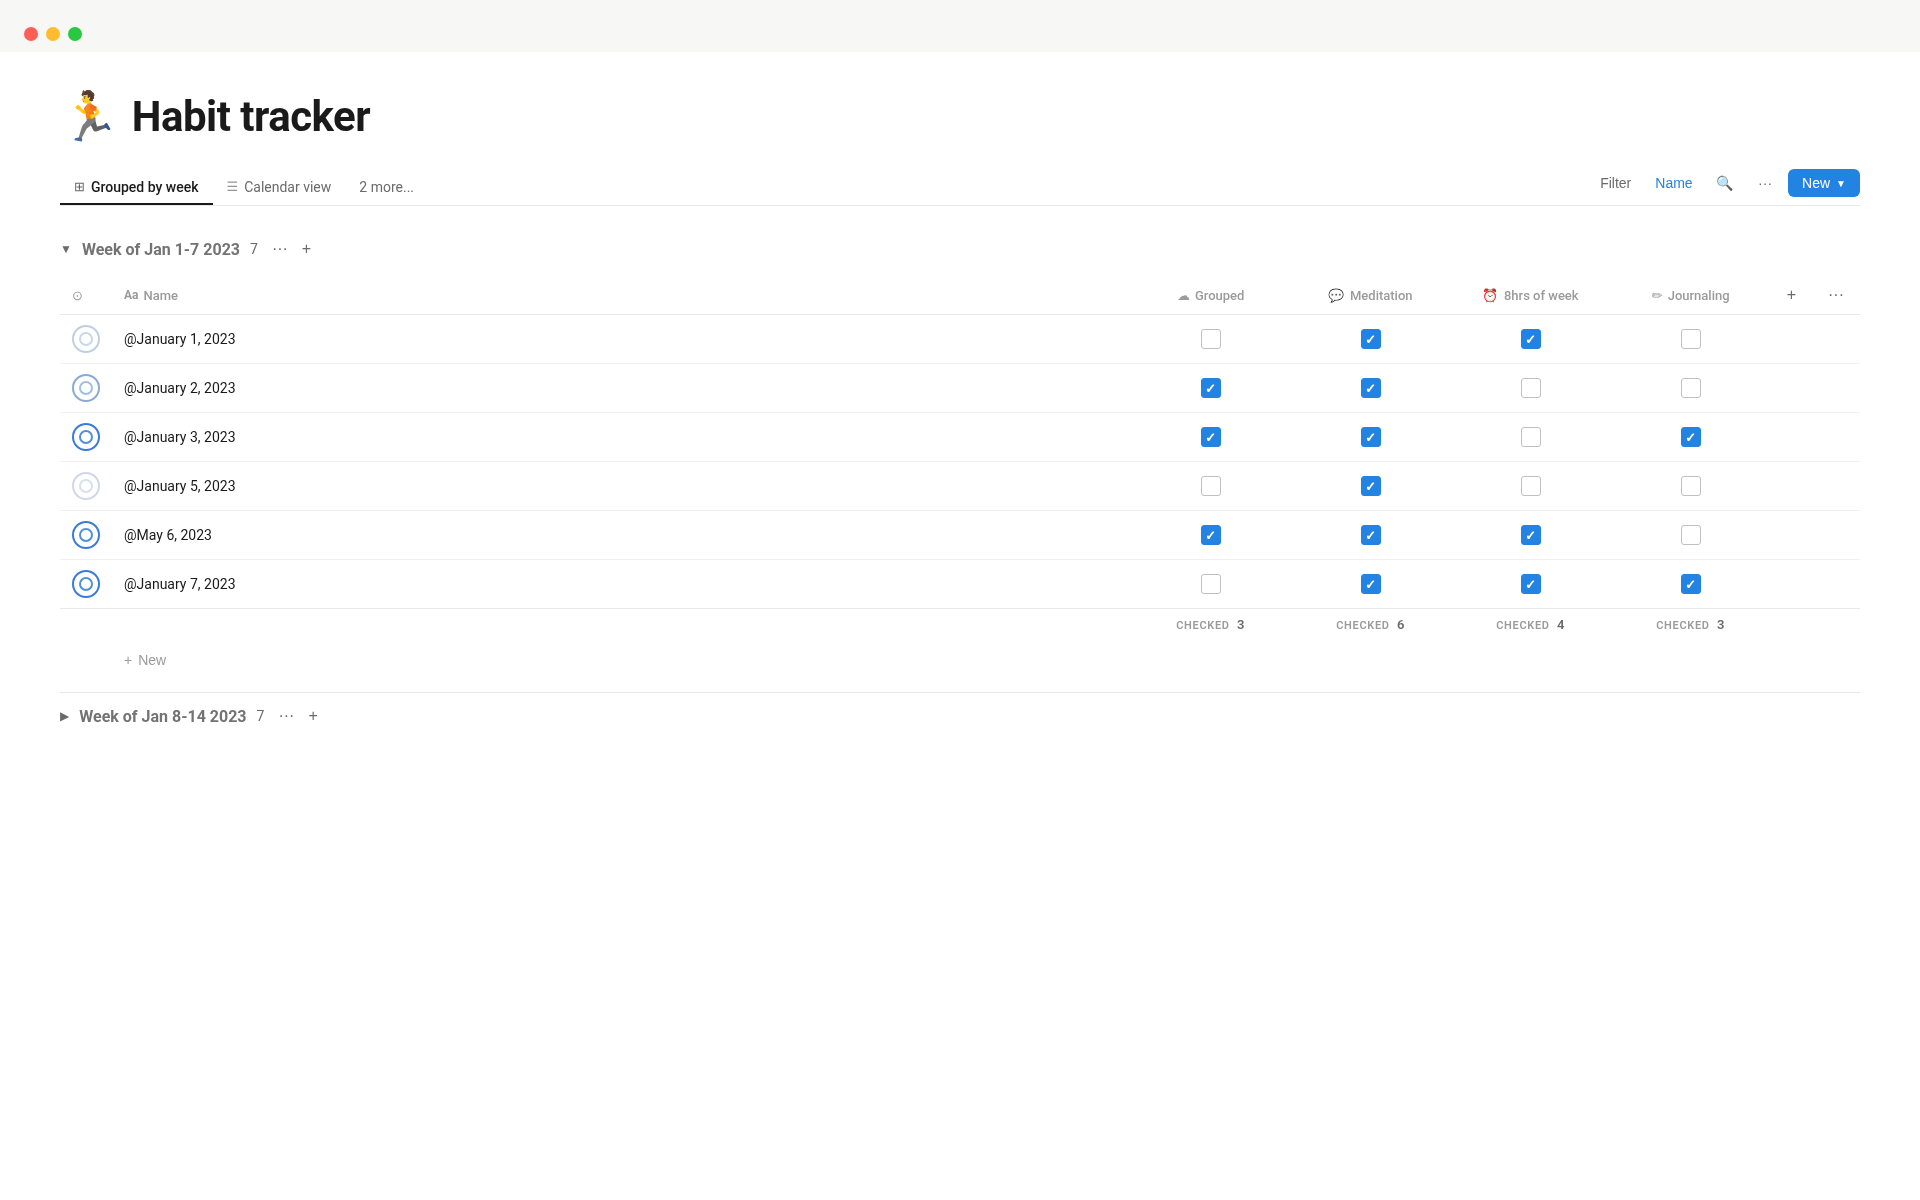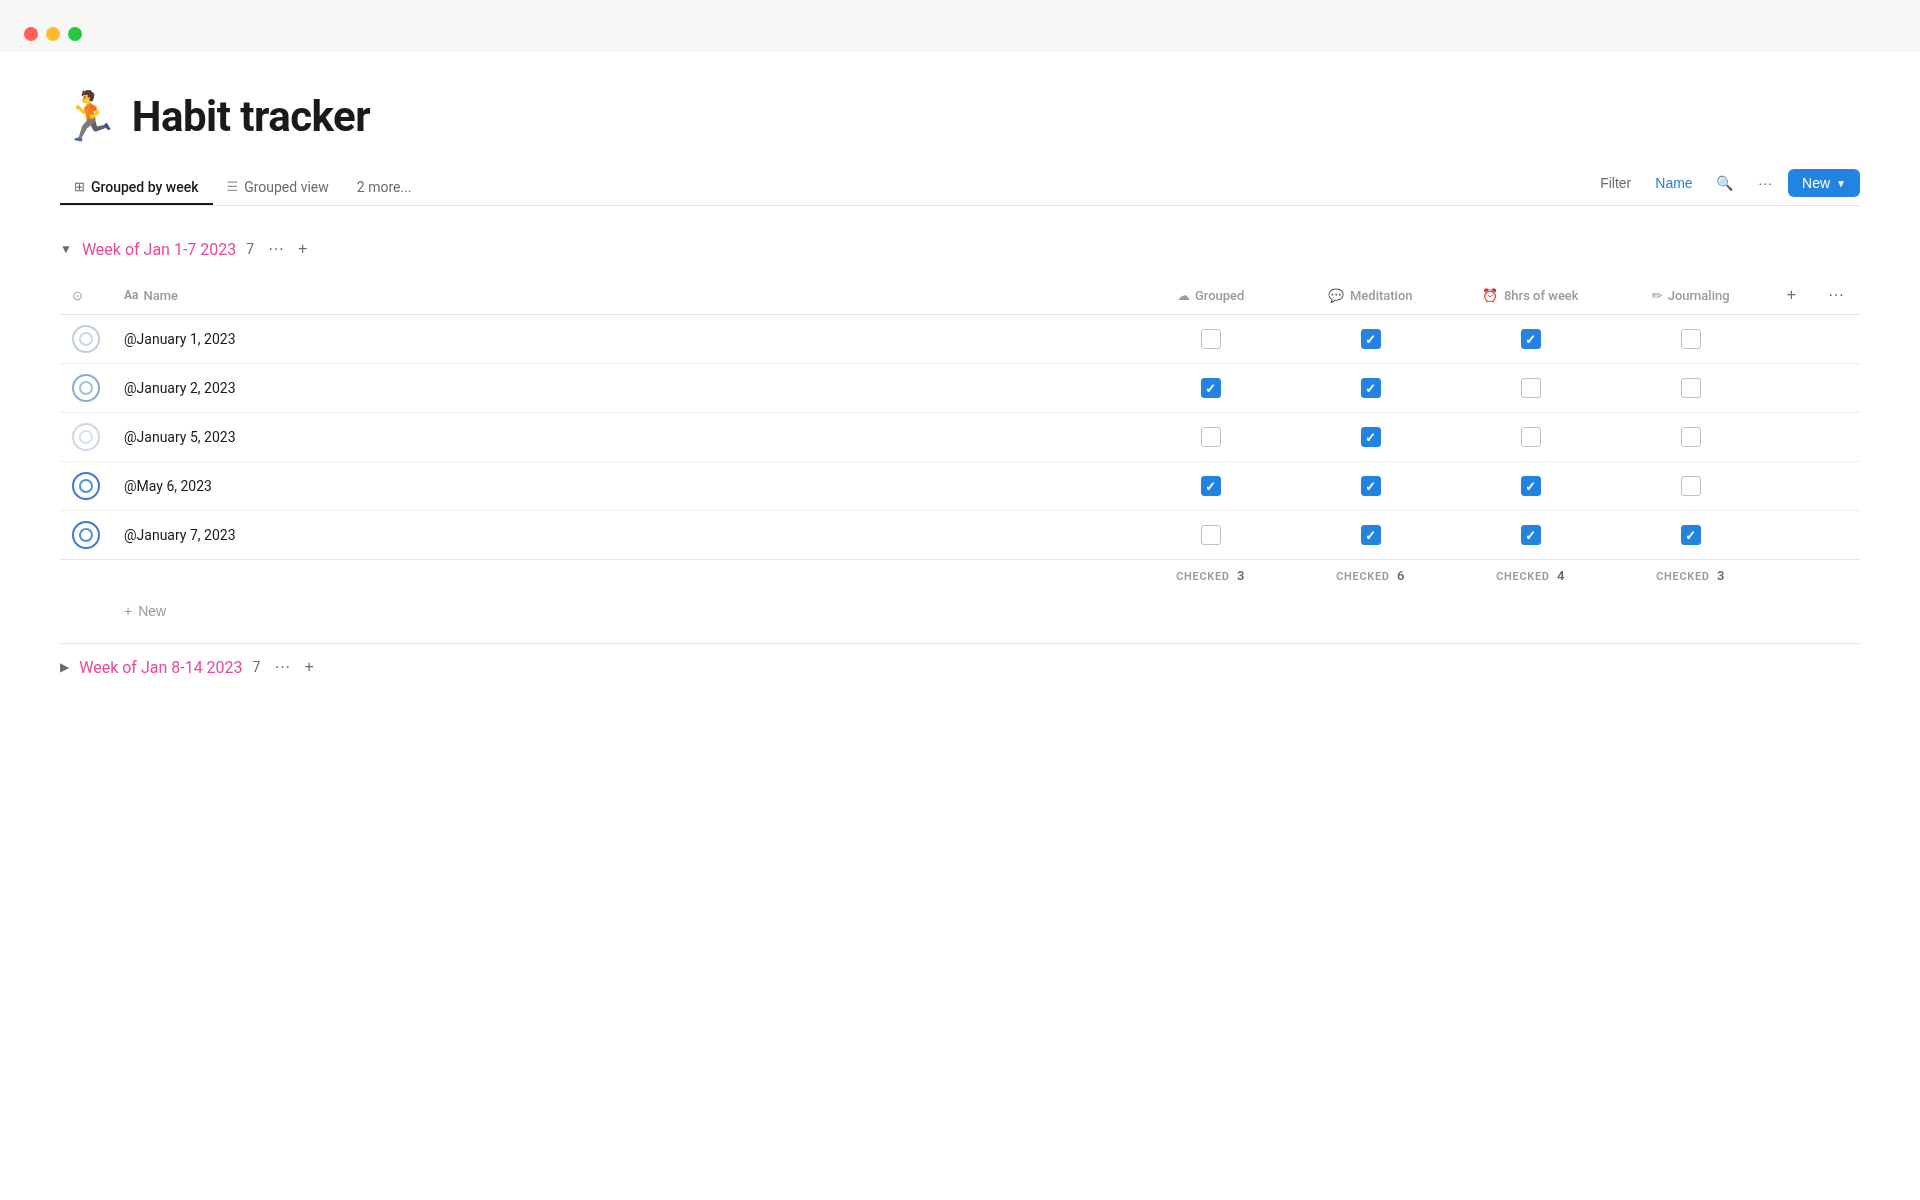--- a/index.html
+++ b/index.html
@@ -137,22 +137,22 @@
       padding: 8px 0;
       margin-bottom: 8px;
     }
     .week-chevron {
       cursor: pointer;
       font-size: 12px;
       color: #6b6b6b;
     }
     .week-title {
       font-size: 16px;
-      font-weight: 400;
-      color: #ec4899;
+      font-weight: 700;
+      color: #737373;
     }
     .week-count {
       font-size: 14px;
       color: #6b6b6b;
       font-weight: 400;
     }
     .week-actions {
       display: flex;
       align-items: center;
       gap: 6px;
@@ -326,21 +326,21 @@
     <h1 class="page-title">Habit tracker</h1>
   </div>
 
   <div class="view-tabs">
     <div class="tab-item active">
       <span class="tab-icon">⊞</span>
       <span>Grouped by week</span>
     </div>
     <div class="tab-item">
       <span class="tab-icon">☰</span>
-      <span>Grouped view</span>
+      <span>Calendar view</span>
     </div>
     <div class="tab-item">
       <span>2 more...</span>
     </div>
     <div class="tab-spacer"></div>
     <div class="toolbar-right">
       <button class="toolbar-btn">
         <span>Filter</span>
       </button>
       <button class="toolbar-btn sort">
@@ -478,20 +478,57 @@
 
       <td class="td-center">
         <div class="checkbox-cell">
           <div class="habit-checkbox"></div>
         </div>
       </td>
 
       <td class="td-center">
         <div class="checkbox-cell">
           <div class="habit-checkbox"></div>
+        </div>
+      </td>
+
+      <td></td>
+      <td></td>
+    </tr>
+          <tr>
+      <td>
+        <div class="row-icon" style="border-color:#3a7bd5;">
+          <div class="row-icon-inner" style="border-color:#5090d8;"></div>
+        </div>
+      </td>
+      <td>
+        <span class="row-name">@January 3, 2023</span>
+      </td>
+
+      <td class="td-center">
+        <div class="checkbox-cell">
+          <div class="habit-checkbox checked"></div>
+        </div>
+      </td>
+
+      <td class="td-center">
+        <div class="checkbox-cell">
+          <div class="habit-checkbox checked"></div>
+        </div>
+      </td>
+
+      <td class="td-center">
+        <div class="checkbox-cell">
+          <div class="habit-checkbox"></div>
+        </div>
+      </td>
+
+      <td class="td-center">
+        <div class="checkbox-cell">
+          <div class="habit-checkbox checked"></div>
         </div>
       </td>
 
       <td></td>
       <td></td>
     </tr>
           <tr>
       <td>
         <div class="row-icon" style="border-color:#d0d8e8;">
           <div class="row-icon-inner" style="border-color:#d8e0ea;"></div>

